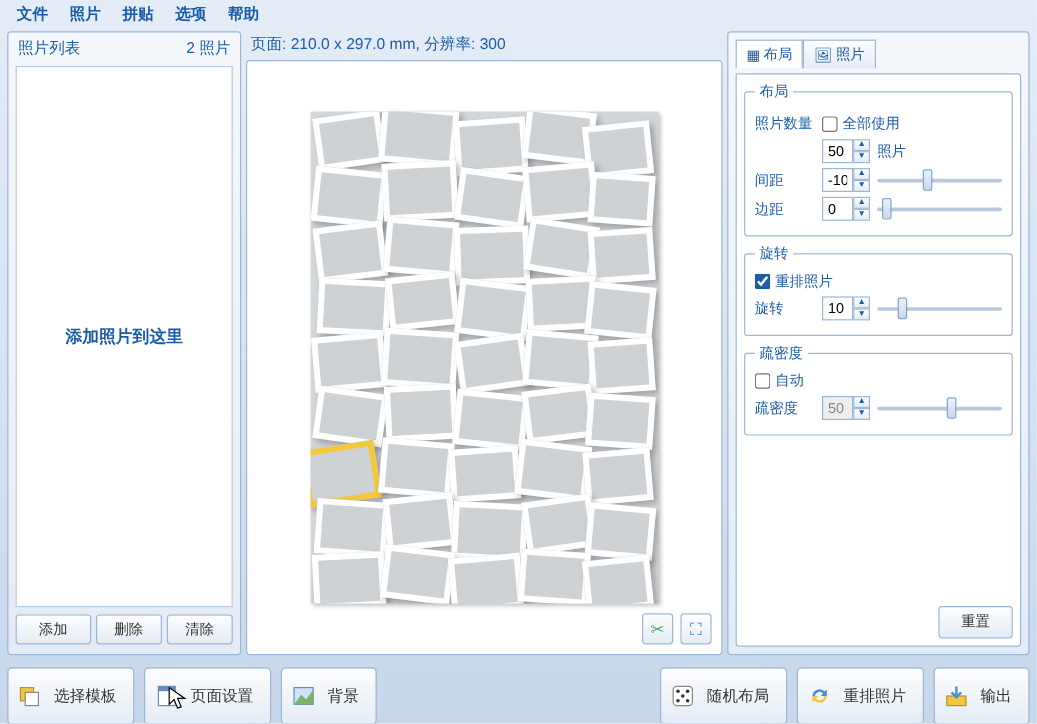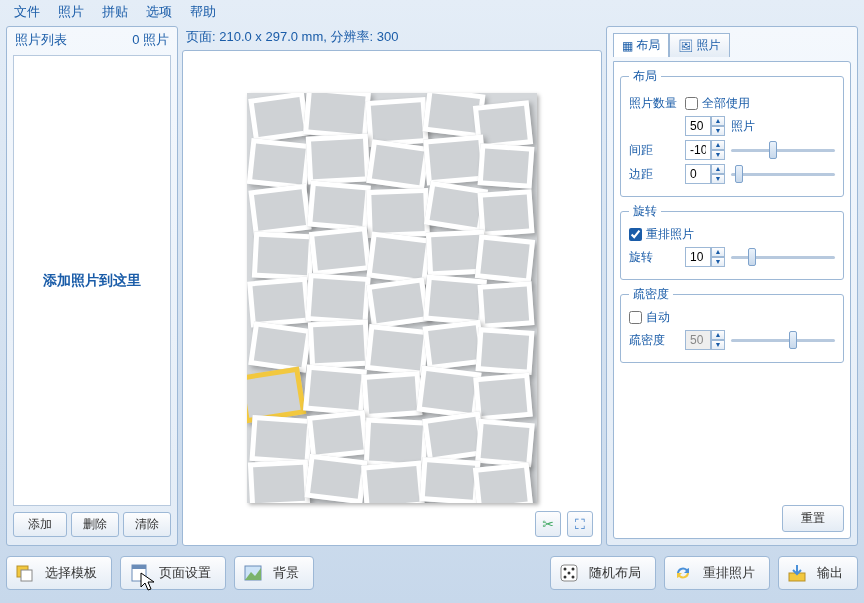--- a/index.html
+++ b/index.html
@@ -1,21 +1,21 @@
 <!DOCTYPE html>
 <html><head>
 <meta charset="utf-8">
 <style>
 * { box-sizing: border-box; margin: 0; padding: 0; font-family: "Microsoft YaHei", Arial, sans-serif; }
 body { width: 864px; height: 603px; background: linear-gradient(to bottom,#e4edf7,#c7d8eb); overflow: hidden; font-size: 12px; color: #333; }
-.menubar { height: 24px; display: flex; align-items: center; padding: 0 6px; gap: 2px; }
+.menubar { height: 24px; display: flex; align-items: center; padding: 0 6px; gap: 2px; font-weight: bold; }
 .menubar span { color: #1a5ca8; font-size: 13px; padding: 3px 8px; cursor: pointer; }
 .main { display: flex; padding: 2px 6px 0 6px; gap: 4px; height: 522px; }
 .panel { background: linear-gradient(to bottom,#f4f8fd,#e3ecf6); border: 1px solid #9db8d6; border-radius: 3px; }
-.left { width: 172px; display: flex; flex-direction: column; }
+.left { width: 195px; display: flex; flex-direction: column; }
 .left-hdr { display: flex; justify-content: space-between; padding: 4px 8px; color: #1a5ca8; font-size: 13px; }
 .dropzone { flex: 1; margin: 2px 6px 6px 6px; background: #fff; border: 1px solid #b7c9de; display: flex; align-items: center; justify-content: center; }
 .dropzone span { color: #1a5ca8; font-weight: bold; font-size: 14px; }
 .left-btns { display: flex; gap: 4px; padding: 0 6px 8px 6px; }
 .btn { background: linear-gradient(to bottom,#fdfdfe,#e4ecf5); border: 1px solid #9db8d6; border-radius: 3px; padding: 3px 8px; font-size: 12px; cursor: pointer; color: #333; text-align: center; }
 .center { flex: 1; display: flex; flex-direction: column; }
 .pageinfo { color: #1a5ca8; font-size: 13px; padding: 2px 4px 4px 4px; }
 .canvas-wrap { flex: 1; background: #fff; border: 1px solid #9db8d6; border-radius: 3px; margin: 0 0 0 0; position: relative; display: flex; align-items: center; justify-content: center; }
 .canvas { width: 290px; height: 410px; background: #d4d7da; position: relative; box-shadow: 2px 2px 4px rgba(0,0,0,.3); overflow: hidden; }
 .ph { position: absolute; background: #cfd2d5; border: 5px solid #fff; box-shadow: 3px 3px 5px rgba(0,0,0,.25); }
@@ -37,42 +37,42 @@
 .spin input[disabled] { background:#eee; color:#888; }
 .spin .arrows { display: flex; flex-direction: column; }
 .spin .arrows span { width: 14px; height: 10px; border: 1px solid #9db8d6; background: linear-gradient(to bottom,#fdfdfe,#e4ecf5); font-size: 7px; line-height: 8px; text-align: center; color: #1a5ca8; cursor: pointer; }
 .slider { flex: 1; height: 18px; position: relative; display:flex; align-items:center; }
 .slider .track { height: 3px; background: #b7c9de; width: 100%; border-radius: 2px; }
 .slider .thumb { position: absolute; width: 8px; height: 18px; background: linear-gradient(to bottom,#eaf2fb,#c7d8eb); border: 1px solid #7fa3cc; top: 0; border-radius: 2px; }
 .chk { display: flex; align-items: center; gap: 4px; color: #1a5ca8; font-size: 12px; }
 .chk input { accent-color:#1a5ca8; }
 .reset-row { display:flex; justify-content:flex-end; margin-top:auto; }
 .bottom { display: flex; gap: 8px; padding: 10px 6px 0 6px; align-items: center; }
-.bigbtn { height: 34px; border: 1px solid #9db8d6; border-radius: 4px; background: linear-gradient(to bottom,#fdfdfe,#e4ecf5); display: flex; align-items: center; padding: 0 14px 0 8px; gap: 10px; cursor: pointer; color: #333; font-size: 13px; }
+.bigbtn { height: 48px; border: 1px solid #9db8d6; border-radius: 4px; background: linear-gradient(to bottom,#fdfdfe,#e4ecf5); display: flex; align-items: center; padding: 0 14px 0 8px; gap: 10px; cursor: pointer; color: #333; font-size: 13px; }
 .bigbtn .ic { width: 20px; height: 20px; display:flex; align-items:center; justify-content:center; }
 .spacer { flex: 1; }
 .cursor { position:absolute; left:140px; top:572px; pointer-events:none; }
 svg { display:block; }
 </style>
 </head>
 <body>
 
 <div class="menubar">
   <span>文件</span>
   <span>照片</span>
   <span>拼贴</span>
   <span>选项</span>
   <span>帮助</span>
 </div>
 
 <div class="main">
   <div class="panel left">
     <div class="left-hdr">
       <span>照片列表</span>
-      <span>0 照片</span>
+      <span>2 照片</span>
     </div>
     <div class="dropzone">
       <span>添加照片到这里</span>
     </div>
     <div class="left-btns">
       <button class="btn" style="flex:1.2">添加</button>
       <button class="btn" style="flex:1">删除</button>
       <button class="btn" style="flex:1">清除</button>
     </div>
   </div>

